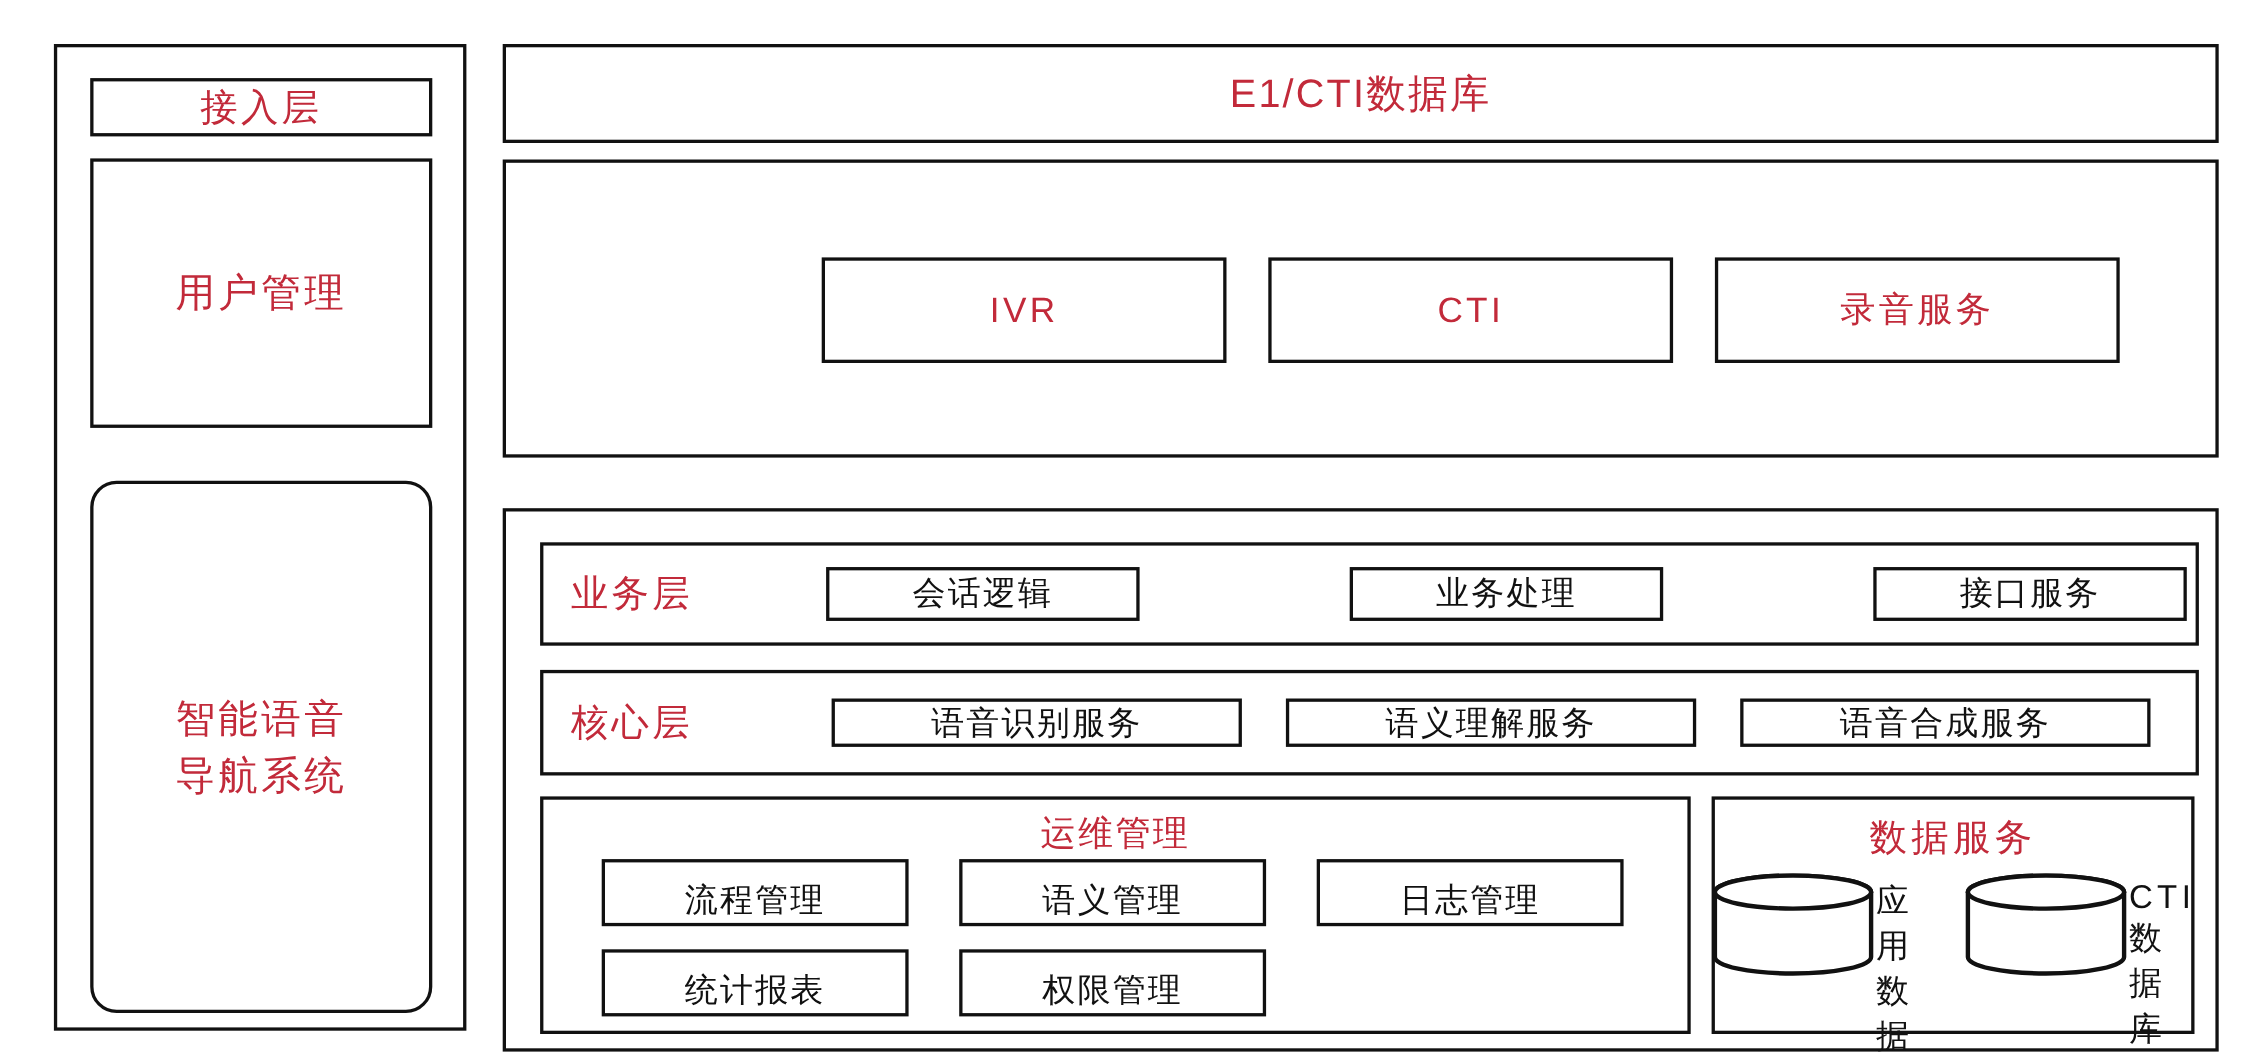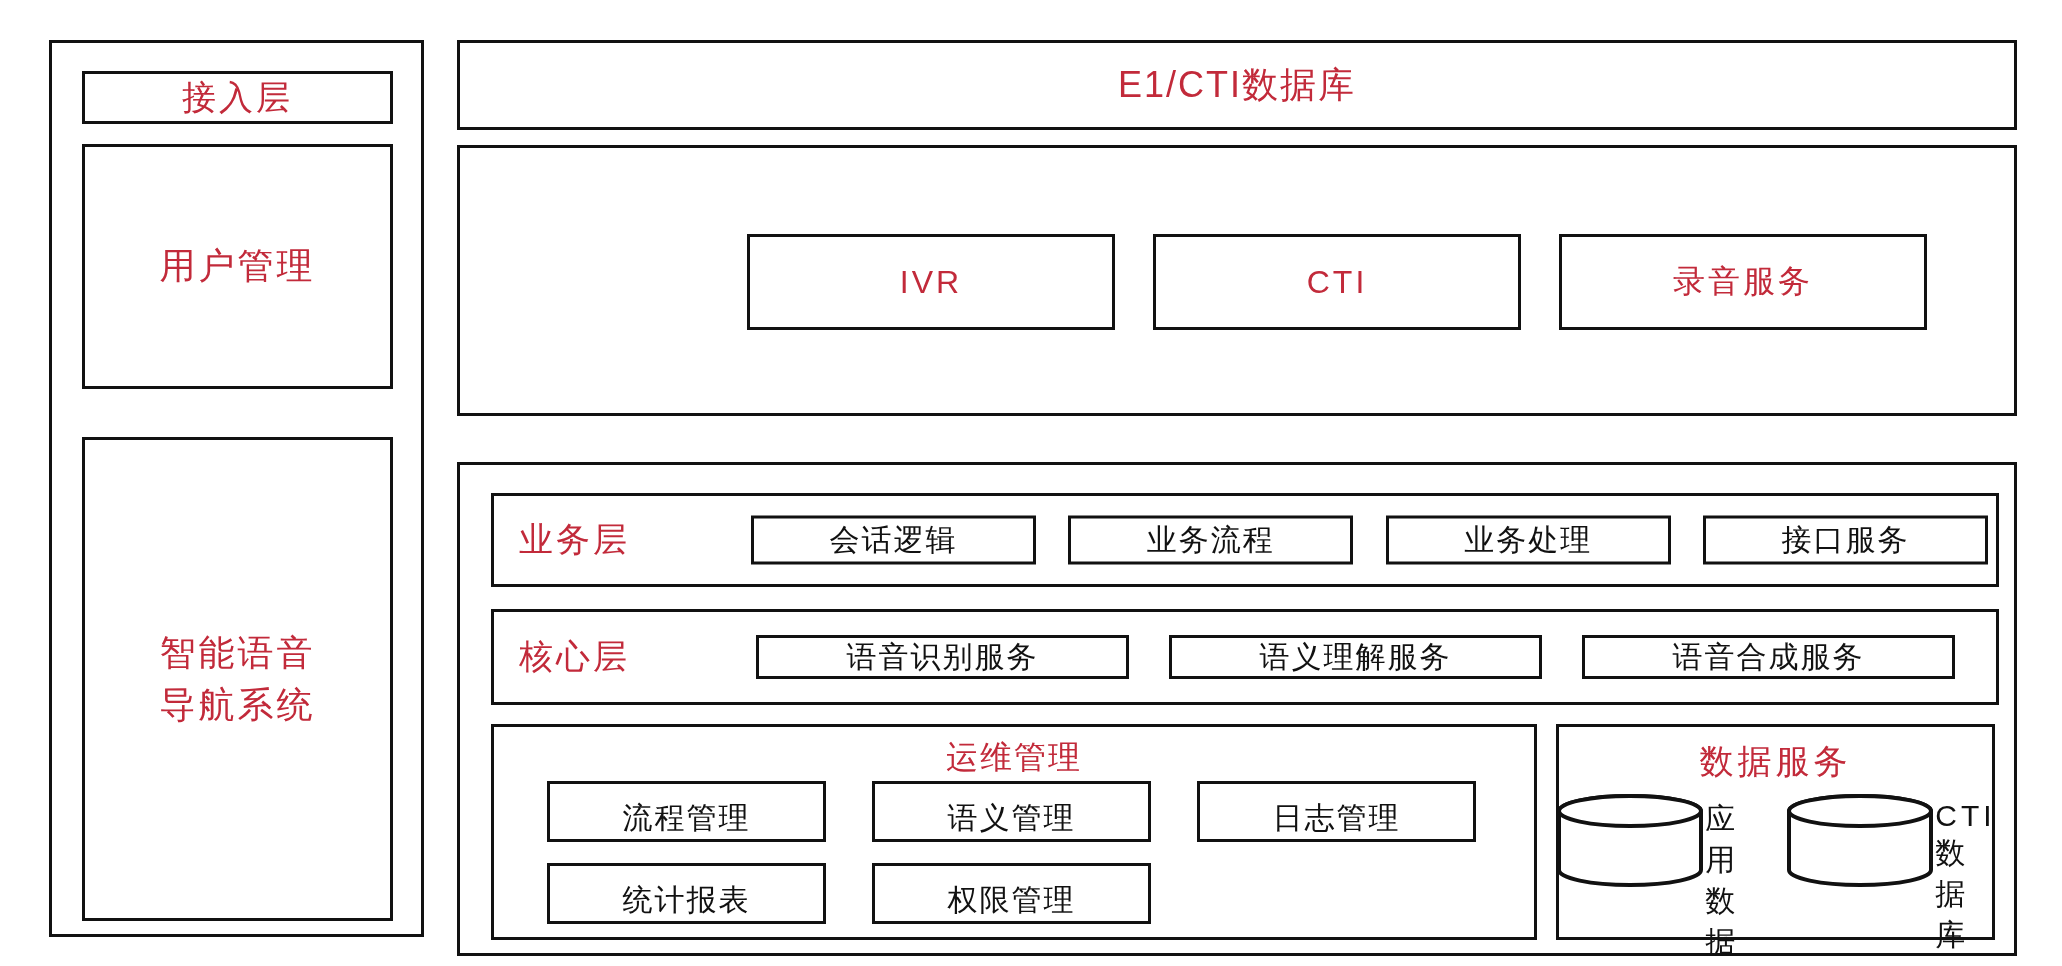--- a/index.html
+++ b/index.html
@@ -27,21 +27,21 @@
     display:flex;align-items:center;justify-content:center;
     text-align:center;
   }
   .red{color:var(--accent);font-weight:normal;}
   .blk{color:#111;font-weight:normal;}
 
   
   .left-col{left:49px;top:40px;width:375px;height:897px;}
   .lp-access{left:30px;top:28px;width:311px;height:53px;font-size:34px;letter-spacing:3px;}
   .lp-platform{left:30px;top:101px;width:311px;height:245px;font-size:36px;letter-spacing:3px;}
-  .lp-system{left:30px;top:394px;width:311px;height:484px;font-size:36px;letter-spacing:3px;line-height:1.45;}
+  .lp-system{left:30px;top:394px;width:311px;height:484px;font-size:36px;letter-spacing:3px;line-height:1.45;border-radius:24px;}
 
   
   .trunk{left:457px;top:40px;width:1560px;height:90px;font-size:36px;letter-spacing:2px;}
 
   
   .svc{left:457px;top:145px;width:1560px;height:271px;}
   .svc-row{
     position:absolute;left:287px;top:86px;
     display:flex;gap:38px;
   }
@@ -135,23 +135,20 @@
 
   <div class="box stack">
 
     <div class="layer-row row-business">
       <span class="layer-label red">业务层</span>
       <div class="layer-boxes">
         <div class="layer-item center blk">
           <span>会话逻辑</span>
         </div>
         <div class="layer-item center blk">
-          <span>业务流程</span>
-        </div>
-        <div class="layer-item center blk">
           <span>业务处理</span>
         </div>
         <div class="layer-item center blk">
           <span>接口服务</span>
         </div>
       </div>
     </div>
 
     <div class="layer-row row-core">
       <span class="layer-label red">核心层</span>

